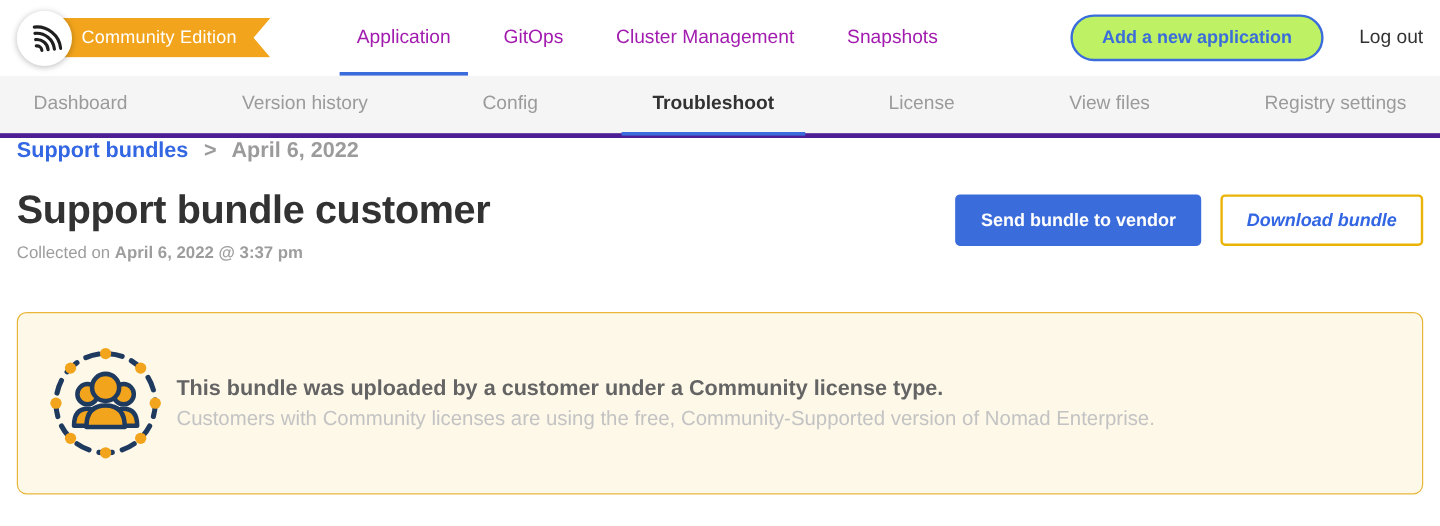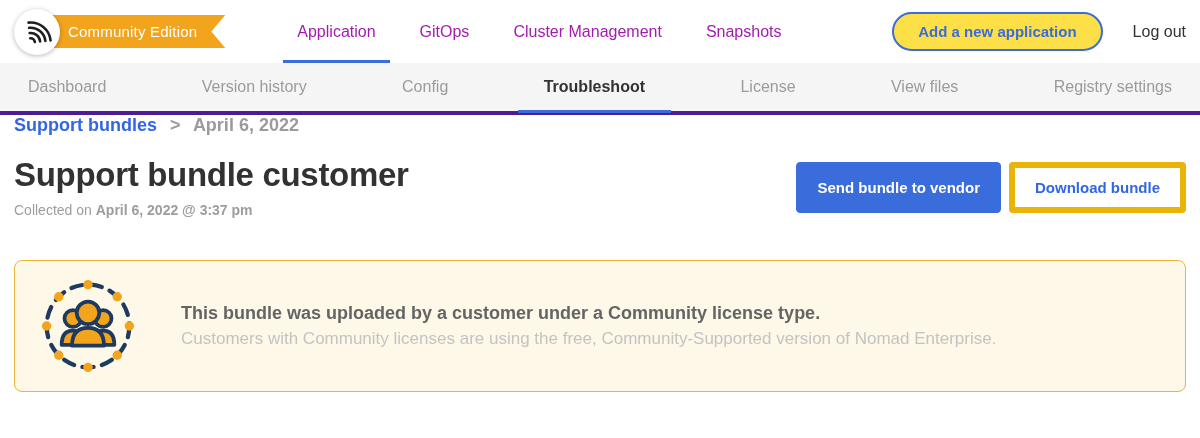--- a/index.html
+++ b/index.html
@@ -13,21 +13,21 @@
     box-shadow: 0 1px 5px rgba(0,0,0,0.28); display: flex; align-items: center; justify-content: center; z-index: 2; }
   .ribbon { background: #f2a41c; color: #fff; font-weight: normal; font-size: 15px;
     padding: 8px 28px 8px 20px; margin-left: -12px; letter-spacing: .2px;
     clip-path: polygon(0 0, 100% 0, calc(100% - 14px) 50%, 100% 100%, 0 100%); }
   .top-tabs { display: flex; margin-left: 50px; height: 63px; }
   .top-tab { font-size: 16px; font-weight: 500; color: #a21caf; padding: 0 22px;
     display: flex; align-items: center; height: 63px; position: relative; cursor: pointer; }
   .top-tab.active::after { content: ""; position: absolute; left: 8px; right: 8px; bottom: 0;
     height: 3px; background: #3b6cdb; }
   .topnav-right { margin-left: auto; display: flex; align-items: center; gap: 30px; }
-  .pill-btn { border: 2px solid #3b6cdb; color: #3b6cdb; background: #fde047; border-radius: 999px;
+  .pill-btn { border: 2px solid #3b6cdb; color: #3b6cdb; background: #bef264; border-radius: 999px;
     font-weight: bold; font-size: 15px; padding: 9px 24px; cursor: pointer;
     font-family: "Liberation Sans", sans-serif; }
   .logout { font-size: 16px; color: #323232; cursor: pointer; }
 
   
   .subnav { background: #f5f5f5; border-bottom: 4px solid #4c1d95; height: 52px;
     display: flex; align-items: center; justify-content: space-between; padding: 0 24px; }
   .sub-tab { font-size: 16px; color: #9b9b9b; height: 52px; display: flex; align-items: center;
     position: relative; cursor: pointer; padding: 0 4px; }
   .sub-tab.active { color: #323232; font-weight: 600; }
@@ -39,29 +39,29 @@
   .breadcrumb { font-size: 18px; font-weight: bold; }
   .breadcrumb a { color: #3266e3; text-decoration: none; cursor: pointer; }
   .breadcrumb .sep { color: #9b9b9b; margin: 0 8px; font-weight: bold; }
   .breadcrumb .current { color: #9b9b9b; }
 
   .page-head { display: flex; justify-content: space-between; align-items: flex-start; margin-top: 20px; }
   .page-title { font-size: 33px; font-weight: bold; color: #323232; letter-spacing: -0.3px; }
   .page-sub { margin-top: 8px; font-size: 14px; color: #9d9d9d; }
   .page-sub b { color: #9d9d9d; }
 
-  .actions { display: flex; gap: 8px; padding-top: 6px; }
+  .actions { display: flex; gap: 16px; padding-top: 6px; }
   .btn { font-family: "Liberation Sans", sans-serif; font-size: 15px; font-weight: bold;
     border-radius: 4px; padding: 11px 20px; cursor: pointer; }
   .btn-primary { background: #3b6cdb; color: #fff; border: 1px solid #3b6cdb; }
-  .btn-outline { background: #fff; color: #3266e3; border: 6px solid #eab308; }
+  .btn-outline { background: #fff; color: #3266e3; border: 2px solid #eab308; font-style: italic; }
 
   
   .banner { margin-top: 42px; border: 1.5px solid #e9b63a; background: #fdf8e8; border-radius: 8px;
-    display: flex; align-items: center; gap: 46px; padding: 18px 26px; min-height: 130px; }
+    display: flex; align-items: center; gap: 12px; padding: 28px 26px; min-height: 130px; }
   .banner-icon { width: 94px; height: 94px; flex: 0 0 auto; }
   .banner-heading { font-size: 18px; font-weight: bold; color: #646464; }
   .banner-subtext { margin-top: 5px; font-size: 17px; color: #c3c3c4; }
 </style>
 </head>
 <body>
 
 <div class="topnav">
   <div class="brand">
     <div class="logo-circle">

